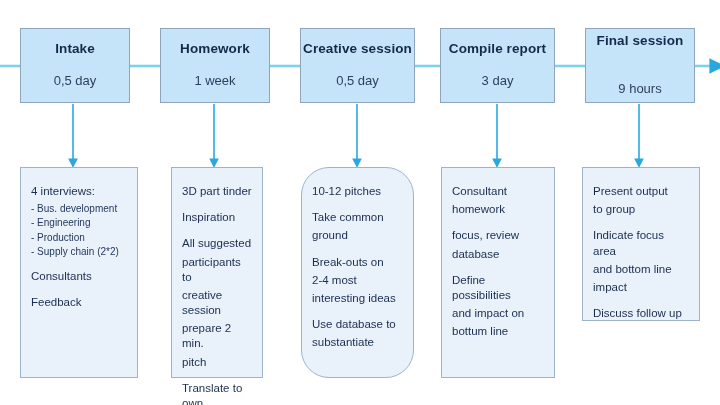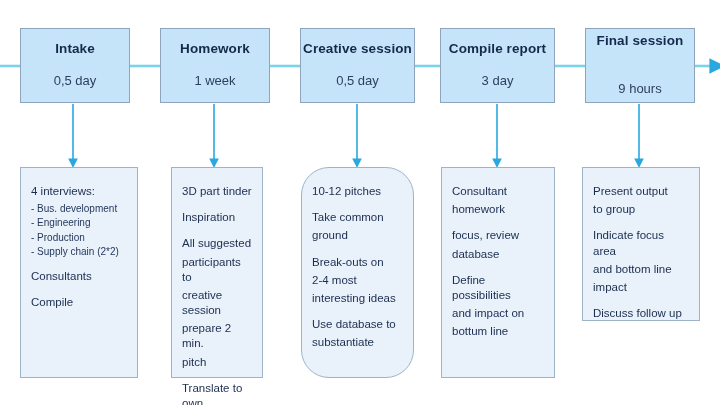--- a/index.html
+++ b/index.html
@@ -153,21 +153,21 @@
         <div class="detail-line">4 interviews:</div>
         <div class="detail-line sub">- Bus. development</div>
         <div class="detail-line sub">- Engineering</div>
         <div class="detail-line sub">- Production</div>
         <div class="detail-line sub">- Supply chain (2*2)</div>
       </div>
       <div class="detail-group">
         <div class="detail-line">Consultants</div>
       </div>
       <div class="detail-group">
-        <div class="detail-line">Compile</div>
+        <div class="detail-line">Feedback</div>
       </div>
     </div>
 
   <div class="detail-box" style="left:171px; top:167px; width:92px; height:211px;">
       <div class="detail-group">
         <div class="detail-line">3D part tinder</div>
       </div>
       <div class="detail-group">
         <div class="detail-line">Inspiration</div>
       </div>

